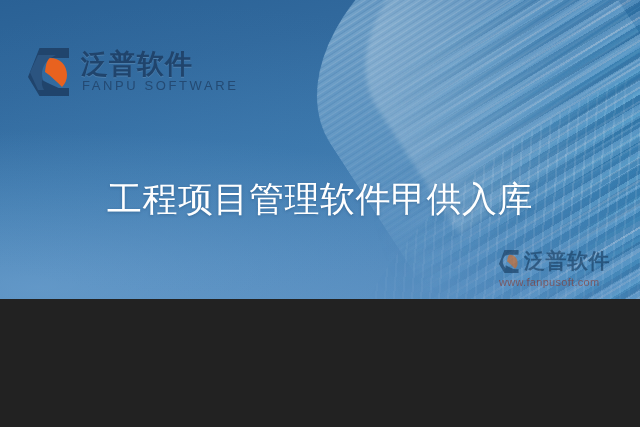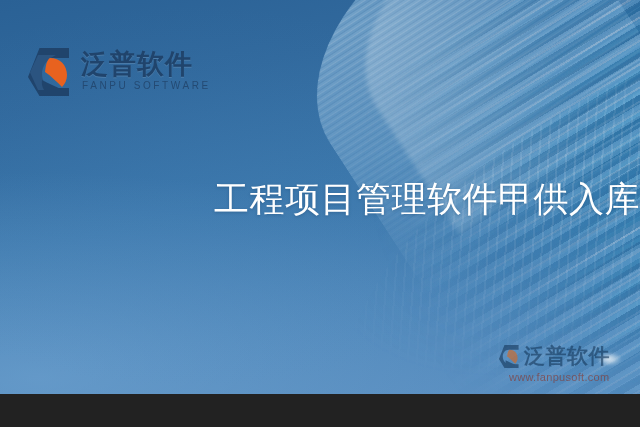--- a/index.html
+++ b/index.html
@@ -3,21 +3,21 @@
 <meta charset="utf-8">
 <style>
   html, body {
     margin: 0;
     padding: 0;
     background: #222;
   }
   .banner {
     position: relative;
     width: 640px;
-    height: 394px;
+    height: 299px;
     overflow: hidden;
     font-family: "Liberation Sans", sans-serif;
     background: linear-gradient(160deg, #2c6396 0%, #336ca0 28%, #3e7cb0 55%, #5087bb 78%, #5d90c2 100%);
   }
 
   
   .sky {
     position: absolute;
     inset: 0;
     background:
@@ -189,21 +189,21 @@
   .logo-cn {
     font-size: 27px;
     line-height: 30px;
     letter-spacing: 1px;
     color: #20446c;
     font-weight: 700;
     font-family: "DejaVu Sans", "Liberation Sans", sans-serif;
     text-shadow: 0 1px 0 rgba(255,255,255,0.12);
   }
   .logo-en {
-    font-size: 10px;
+    font-size: 13px;
     line-height: 13px;
     letter-spacing: 2.6px;
     color: #244a73;
     font-family: "Liberation Sans", sans-serif;
     padding-left: 1px;
   }
 
   
   .headline {
     position: absolute;
@@ -212,21 +212,21 @@
     top: 176px;
     text-align: center;
     color: #ffffff;
     font-family: "DejaVu Serif", "Liberation Serif", serif;
     font-size: 35px;
     line-height: 47px;
     letter-spacing: 0.5px;
     text-shadow: 0 1px 3px rgba(20,60,100,0.35);
     white-space: nowrap;
   }
-  .headline-line { display: block; text-align: right; }
+  .headline-line { display: block; }
 
   
   .watermark {
     position: absolute;
     right: 6px;
     bottom: 10px;
     width: 136px;
     opacity: 0.62;
   }
   .wm-row { display: flex; align-items: center; gap: 4px; }
@@ -239,21 +239,21 @@
     font-family: "DejaVu Sans", "Liberation Sans", sans-serif;
     letter-spacing: 0.5px;
   }
   .wm-url {
     font-size: 11px;
     line-height: 14px;
     color: #8c2f20;
     font-family: "Liberation Sans", sans-serif;
     letter-spacing: 0.3px;
     margin-top: 1px;
-    margin-left: 11px;
+    margin-left: 1px;
     opacity: 0.95;
   }
 </style>
 </head>
 <body>
 
 <div class="banner">
 
   <div class="sky"></div>
   <div class="tower-top"></div>

